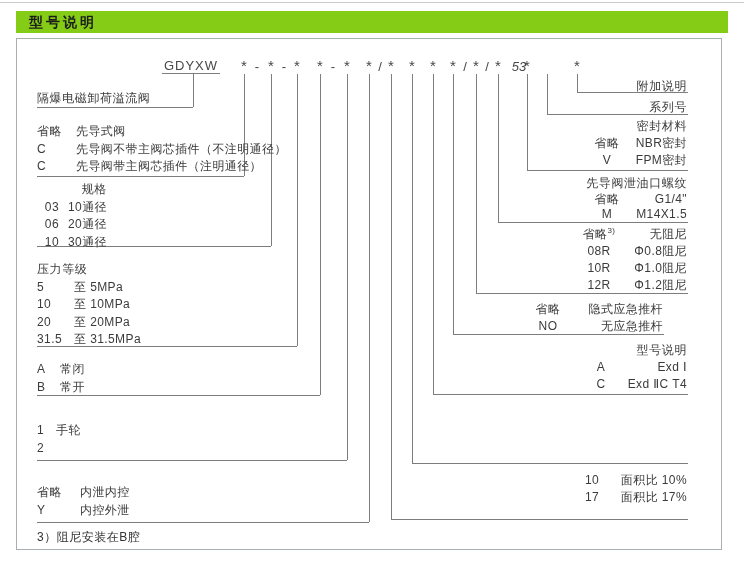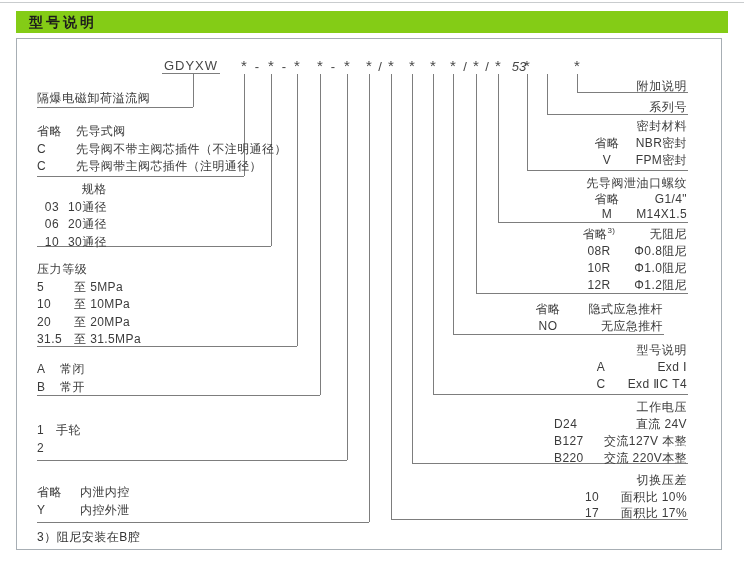--- a/index.html
+++ b/index.html
@@ -260,38 +260,22 @@
     <div class="rrow">
       <span class="rcode" style="min-width:14px">A</span>
       <span class="rdesc" style="min-width:70px">Exd Ⅰ</span>
       </div>
     <div class="rrow">
       <span class="rcode" style="min-width:14px">C</span>
       <span class="rdesc" style="min-width:70px">Exd ⅡC T4</span>
       </div>
   </div>
 
-  <div class="rgroup" style="right:57px;top:399px;">
-    <div class="rhead">工作电压</div>
-    <div class="rrow">
-      <span class="rcode left" style="min-width:34px">D24</span>
-      <span class="rdesc" style="min-width:90px">直流 24V</span>
-      </div>
-    <div class="rrow">
-      <span class="rcode left" style="min-width:34px">B127</span>
-      <span class="rdesc" style="min-width:90px">交流127V 本整</span>
-      </div>
-    <div class="rrow">
-      <span class="rcode left" style="min-width:34px">B220</span>
-      <span class="rdesc" style="min-width:90px">交流 220V本整</span>
-      </div>
-  </div>
 
   <div class="rgroup" style="right:57px;top:472px;">
-    <div class="rhead mid">切换压差</div>
     <div class="rrow mid">
       <span class="rcode" style="min-width:20px">10</span>
       <span class="rdesc" style="min-width:76px">面积比 10%</span>
       </div>
     <div class="rrow mid">
       <span class="rcode" style="min-width:20px">17</span>
       <span class="rdesc" style="min-width:76px">面积比 17%</span>
       </div>
   </div>
 </div>

